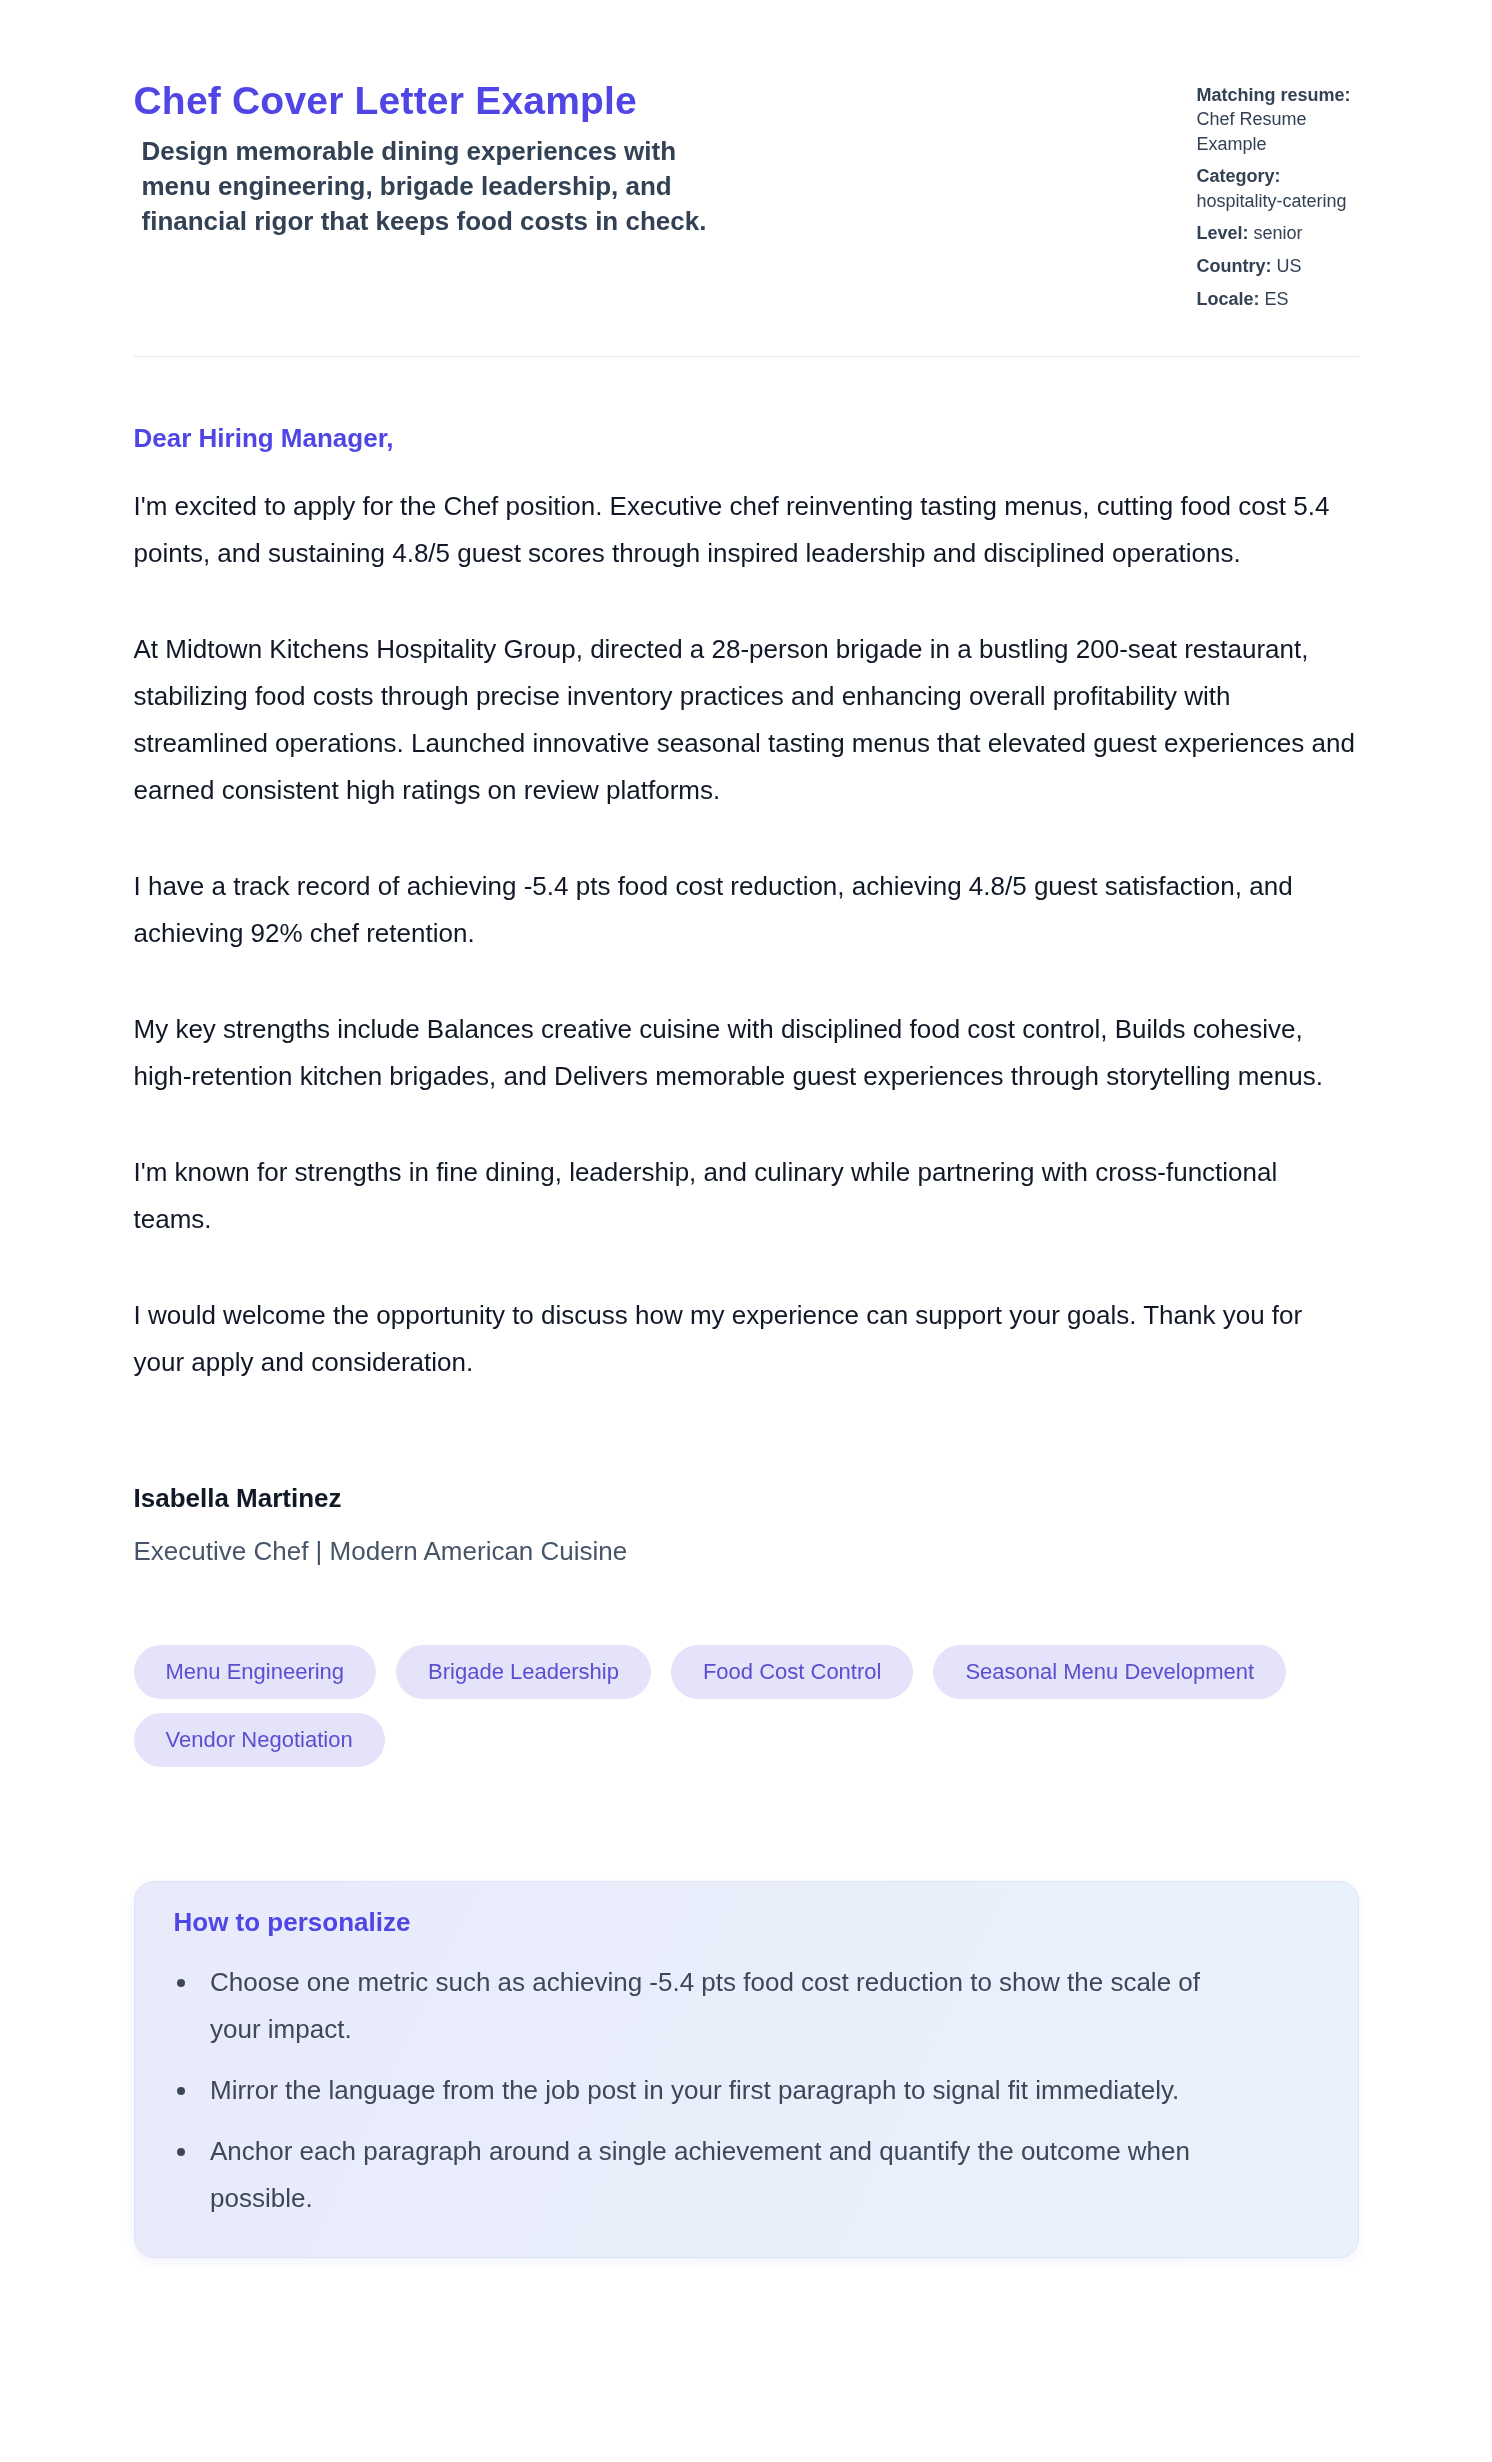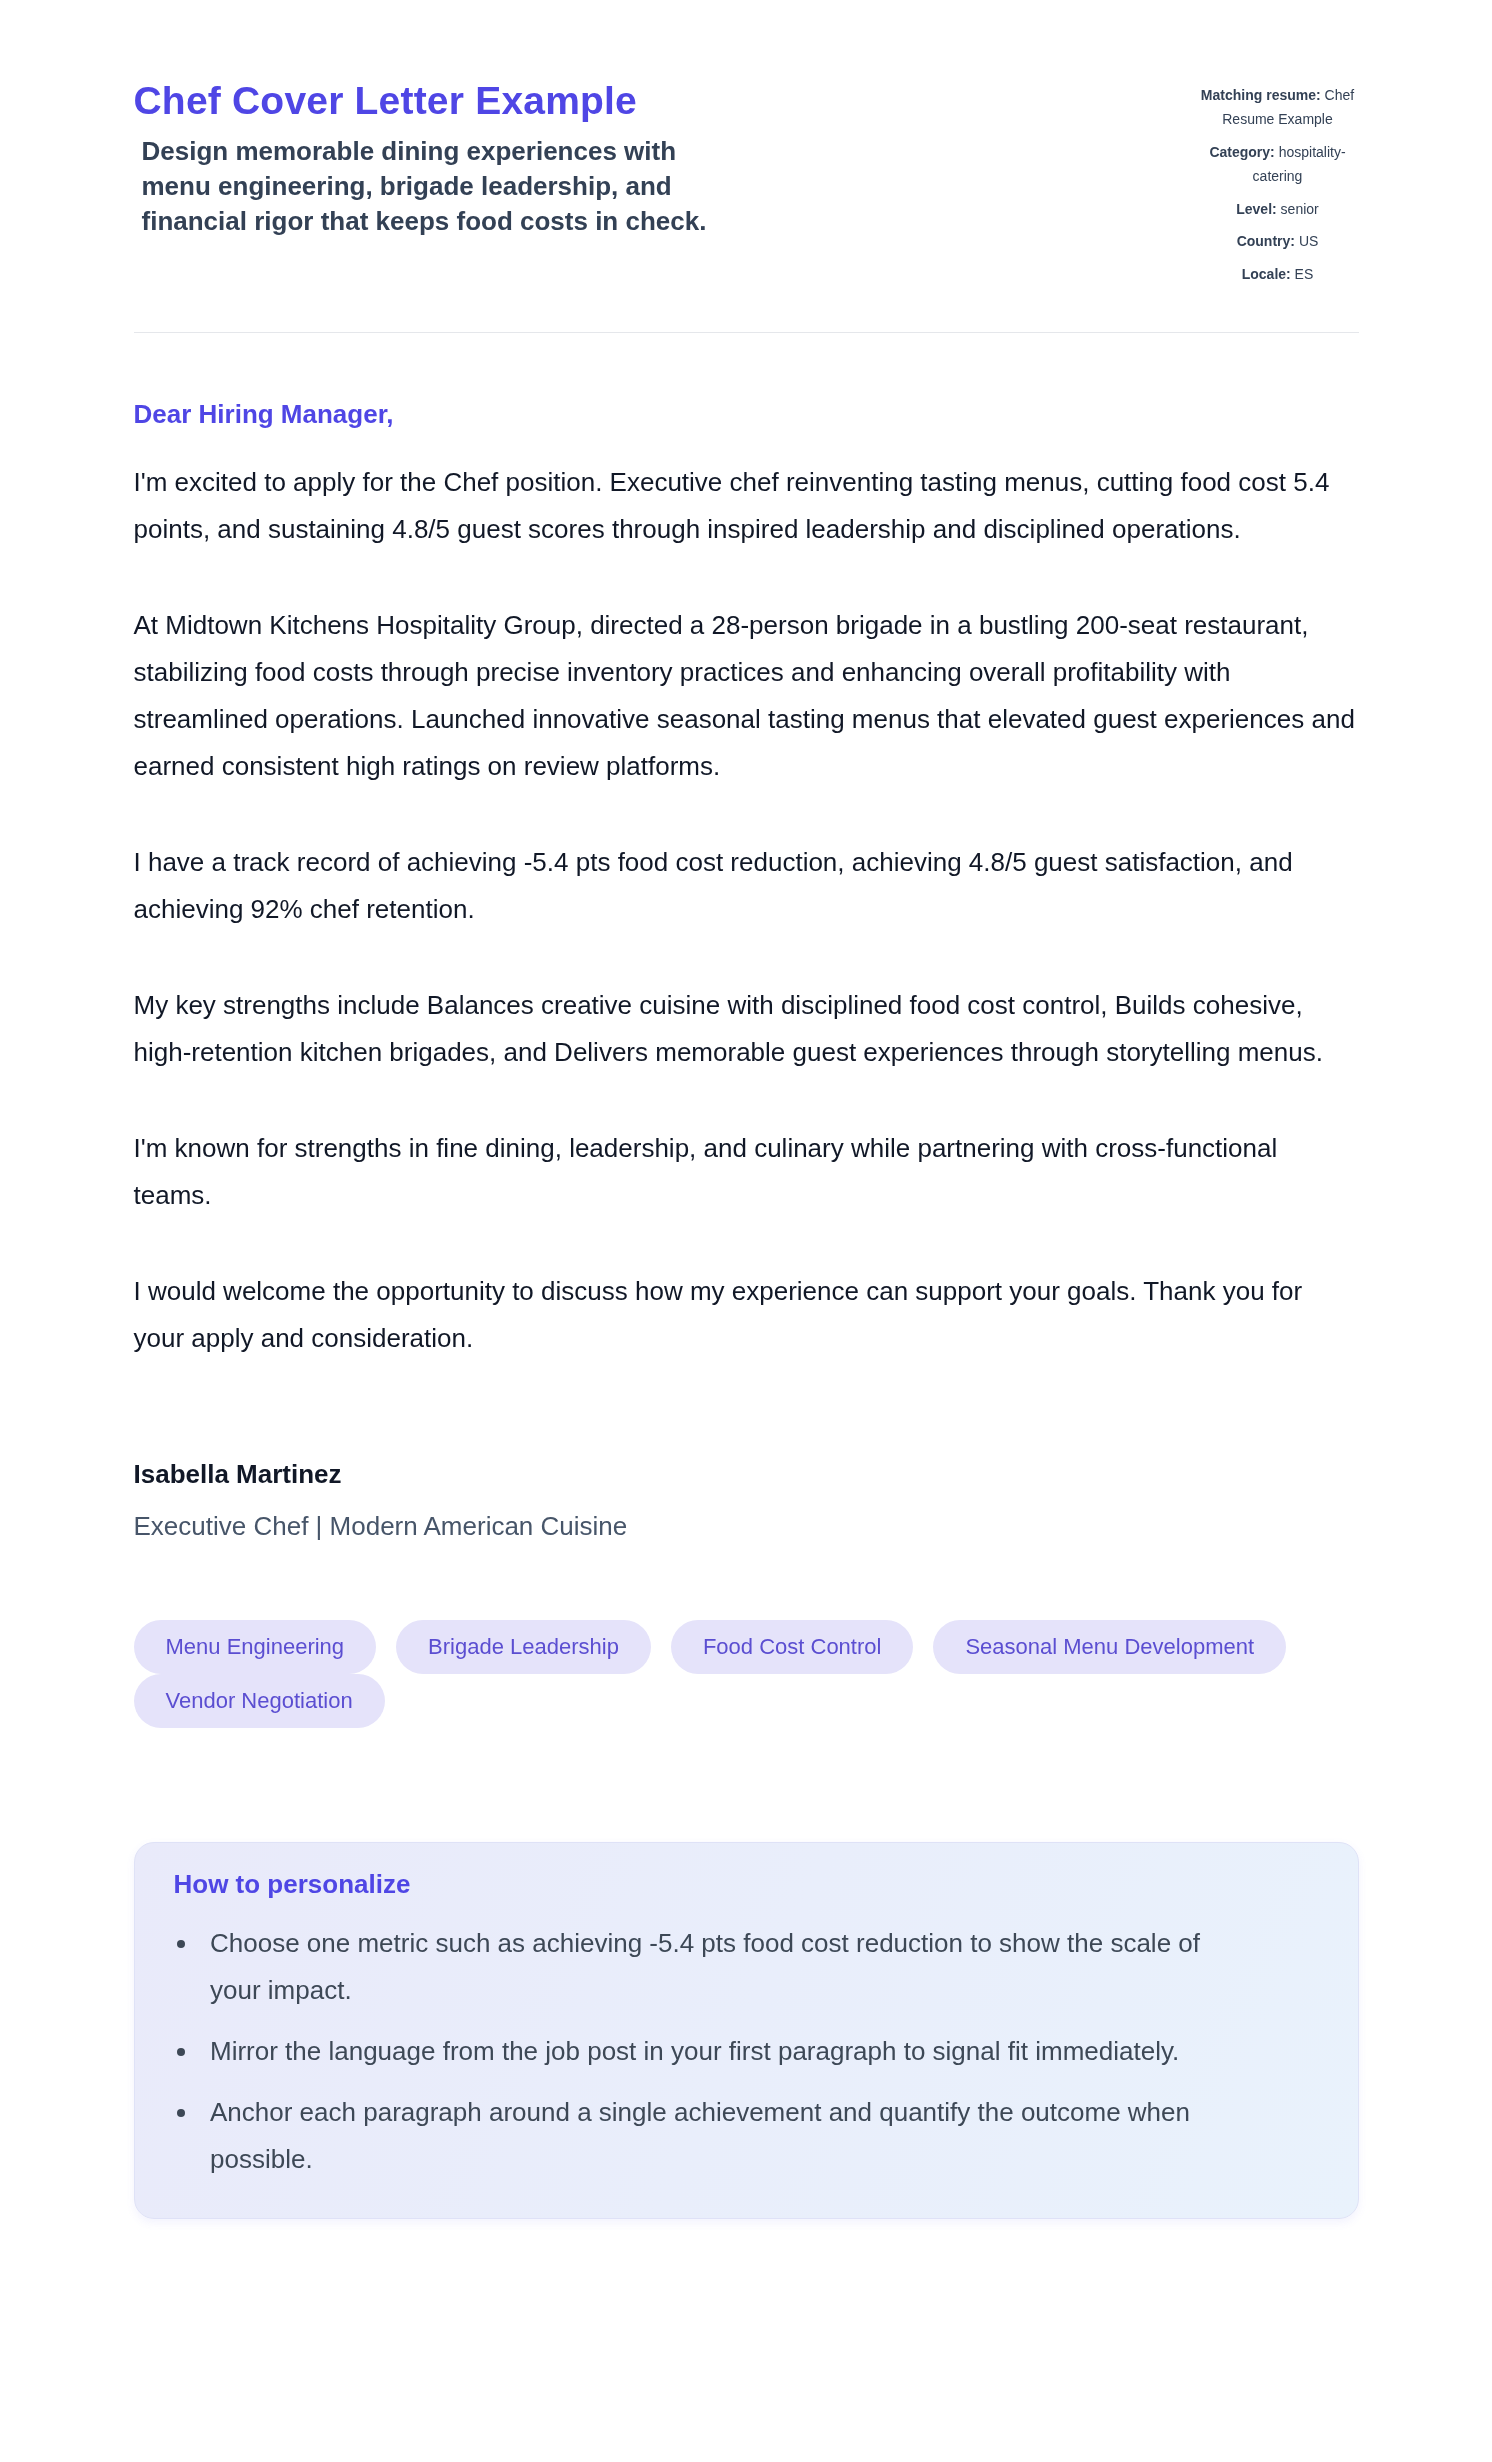--- a/index.html
+++ b/index.html
@@ -45,22 +45,22 @@
   .subtitle {
     margin: 8px;
     font-size: 26px;
     line-height: 35px;
     font-weight: 700;
     color: var(--heading-text);
   }
   .meta {
     width: 162px;
     padding-top: 3.5px;
-    text-align: center;
-    font-size: 14px;
+    text-align: left;
+    font-size: 18px;
     line-height: 24.6px;
     color: var(--heading-text);
   }
   .meta-row { margin-bottom: 8px; }
   .meta-row:last-child { margin-bottom: 6px; }
   .meta-label { font-weight: 700; }
   .divider {
     border: none;
     border-top: 1.8px solid var(--divider);
     margin: 39px 0 0;
@@ -89,21 +89,21 @@
   .sig-role {
     margin: 17.6px 0 0;
     font-size: 26px;
     line-height: 35px;
     color: var(--muted-text);
   }
   .tags {
     margin-top: 76px;
     display: flex;
     flex-wrap: wrap;
-    gap: 0 20px;
+    gap: 14px 20px;
   }
   .tag {
     display: inline-flex;
     align-items: center;
     height: 54px;
     padding: 0 32px;
     border-radius: 27px;
     background: var(--pill-bg);
     color: var(--pill-text);
     font-size: 22px;

